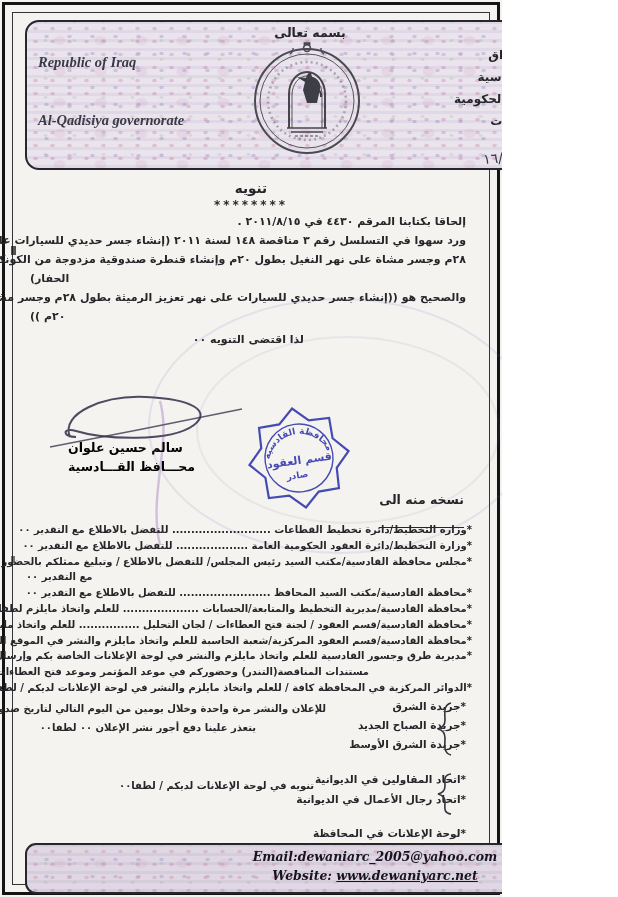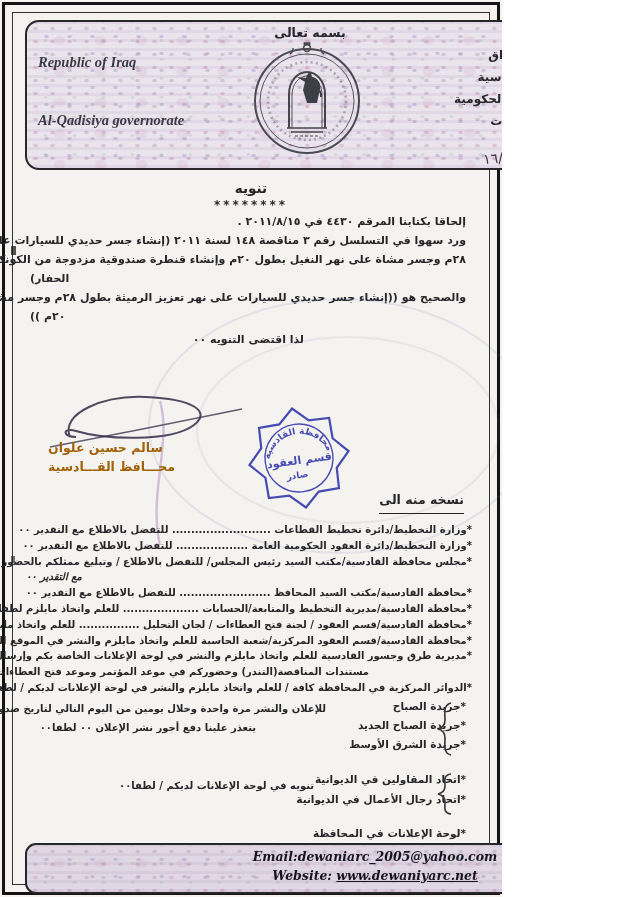--- a/index.html
+++ b/index.html
@@ -26,29 +26,29 @@
   .nw{white-space:nowrap;}
   .center{left:0;right:0;text-align:center;}
   .hd-ar{right:12px;top:22px;text-align:right;font-size:12px;line-height:22px;}
   .en{font-family:"Liberation Serif","DejaVu Serif",serif;font-style:italic;font-weight:700;
       color:#3a3a46;font-size:14.5px;}
   .hand{display:inline-block;font-size:15px;color:#3a3a44;transform:rotate(-4deg);font-weight:400;}
   .body-line{right:36px;text-align:right;font-size:11px;}
   .left-frag{left:30px;text-align:left;font-size:11px;}
   .title{font-size:13.5px;letter-spacing:1px;}
   .stars{font-size:12px;letter-spacing:3px;color:#2a2a2e;font-weight:700;}
-  .copy-head{right:38px;top:492px;font-size:12.5px;border-bottom:1.5px solid #26262a;padding-bottom:6px;}
+  .copy-head{right:38px;top:492px;font-size:12.5px;border-bottom:1.5px solid #26262a;padding-bottom:20px;}
   .copylist{left:26px;right:30px;top:522px;}
   .copylist div{line-height:15.8px;font-size:10px;text-align:right;white-space:nowrap;}
-  .copylist .cont-left{text-align:left;font-style:italic;}
+  .copylist .cont-left{text-align:left;}
   .copylist .cont-indent{margin-right:103px;}
   .sml{font-size:10.5px;text-align:right;}
   .note{font-size:10px;text-align:right;}
   .ghost{border-radius:50%;pointer-events:none;}
-  .sig-name{left:48px;font-size:12.5px;color:#a16207;}
+  .sig-name{left:68px;font-size:12.5px;color:#000000;}
   .foot-line{font-family:"DejaVu Serif","Liberation Serif",serif;font-style:italic;font-weight:700;
       color:#17141f;font-size:12.5px;text-align:center;}
   .foot-line .u{text-decoration:underline;}
   svg{display:block;}
 </style>
 </head>
 <body>
 
 <div class="page">
 
@@ -146,21 +146,21 @@
     <div class="cont-left">مع التقدير ٠٠</div>
     <div>*محافظة القادسية/مكتب السيد المحافظ ........................ للتفضل بالاطلاع مع التقدير ٠٠</div>
     <div>*محافظة القادسية/مديرية التخطيط والمتابعة/الحسابات .................... للعلم واتخاذ مايلزم لطفا ٠</div>
     <div>*محافظة القادسية/قسم العقود / لجنة فتح العطاءات / لجان التحليل ................ للعلم واتخاذ مايلزم لطفا ٠</div>
     <div>*محافظة القادسية/قسم العقود المركزية/شعبة الحاسبة للعلم واتخاذ مايلزم والنشر في الموقع الرسمي ٠٠٠ لطفا٠</div>
     <div>*مديرية طرق وجسور القادسية للعلم واتخاذ مايلزم والنشر في لوحة الإعلانات الخاصة بكم وإرسال ممثلكم لغرض بيع</div>
     <div class="cont-indent">مستندات المناقصة(التندر) وحضوركم في موعد المؤتمر وموعد فتح العطاءات المثبت تاريخهما أعلاه لطفا٠</div>
     <div>*الدوائر المركزية في المحافظة كافة / للعلم واتخاذ مايلزم والنشر في لوحة الإعلانات لديكم / لطفا٠</div>
   </div>
 
-  <div class="abs ar sml nw" style="right:36px;top:700px;">*جريدة الصباح</div>
+  <div class="abs ar sml nw" style="right:36px;top:700px;">*جريدة الشرق</div>
   <div class="abs ar sml nw" style="right:36px;top:719px;">*جريدة الصباح الجديد</div>
   <div class="abs ar sml nw" style="right:36px;top:738px;">*جريدة الشرق الأوسط</div>
   <div class="abs" style="left:436px;top:701px;">
     <svg width="16" height="56" viewBox="0 0 16 56">
       <path d="M15,2 C7,4 9,12 9,19 C9,25 6,27 2,28 C6,29 9,31 9,37 C9,44 7,52 15,54" fill="none" stroke="#33333a" stroke-width="1.6"></path>
     </svg>
   </div>
   <div class="abs ar note nw" style="right:176px;top:703px;">للإعلان والنشر مرة واحدة وخلال يومين من اليوم التالي لتاريخ صدور الإعلان وبخلافه</div>
   <div class="abs ar note nw" style="right:246px;top:722px;text-align:center;">يتعذر علينا دفع أجور نشر الإعلان ٠٠ لطفا٠٠</div>
 

